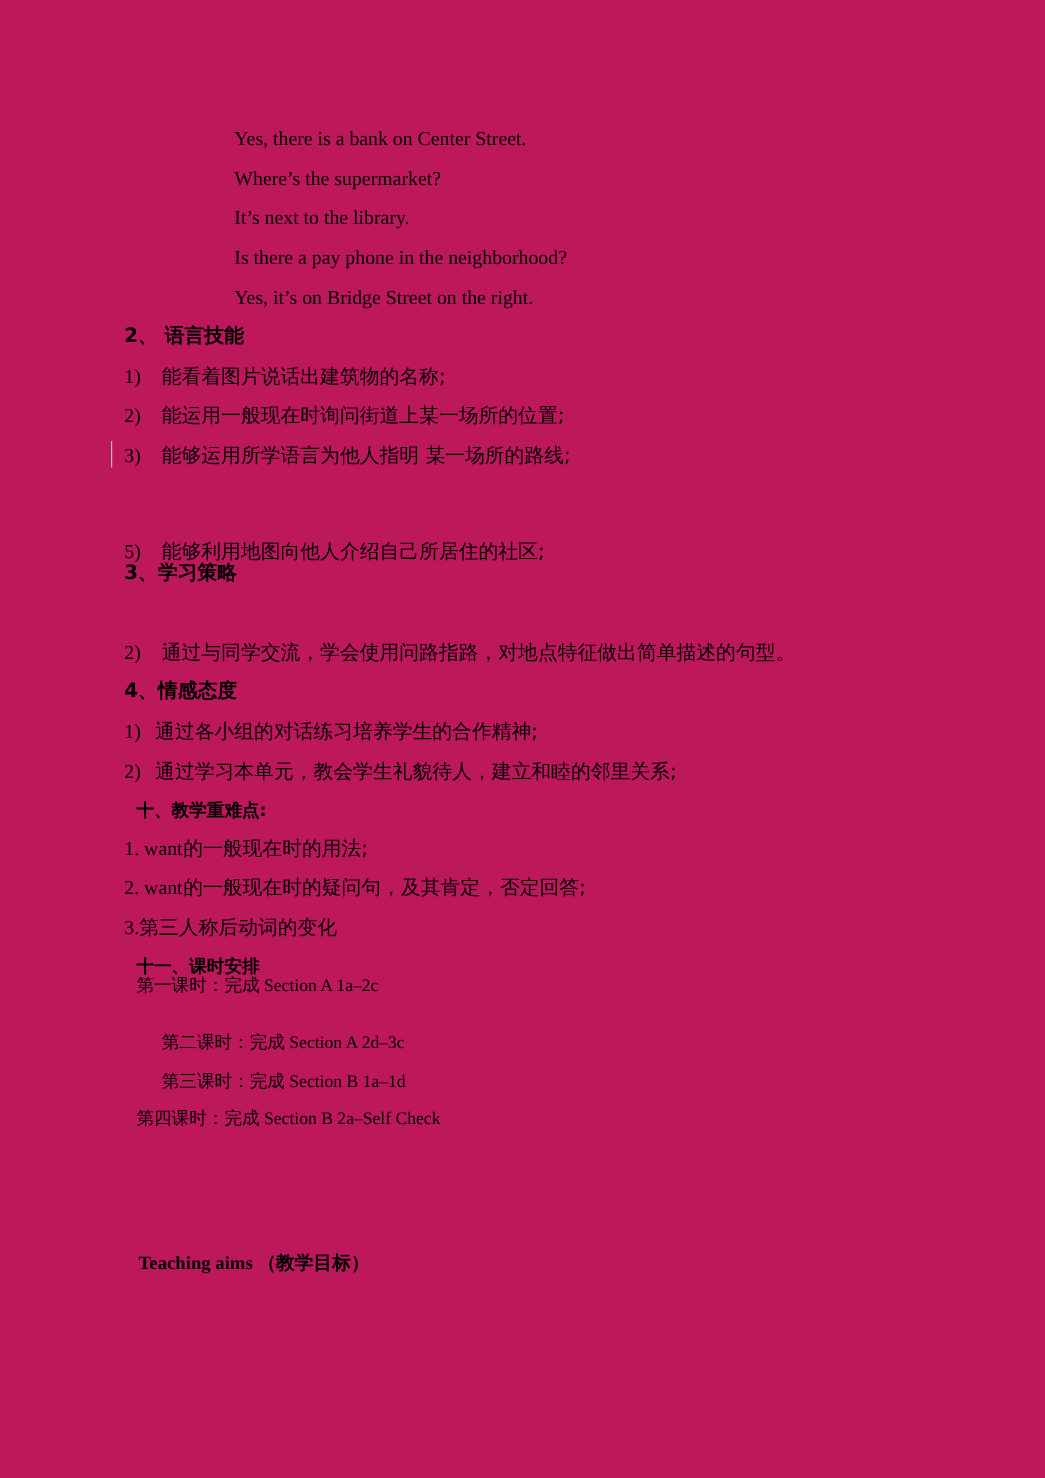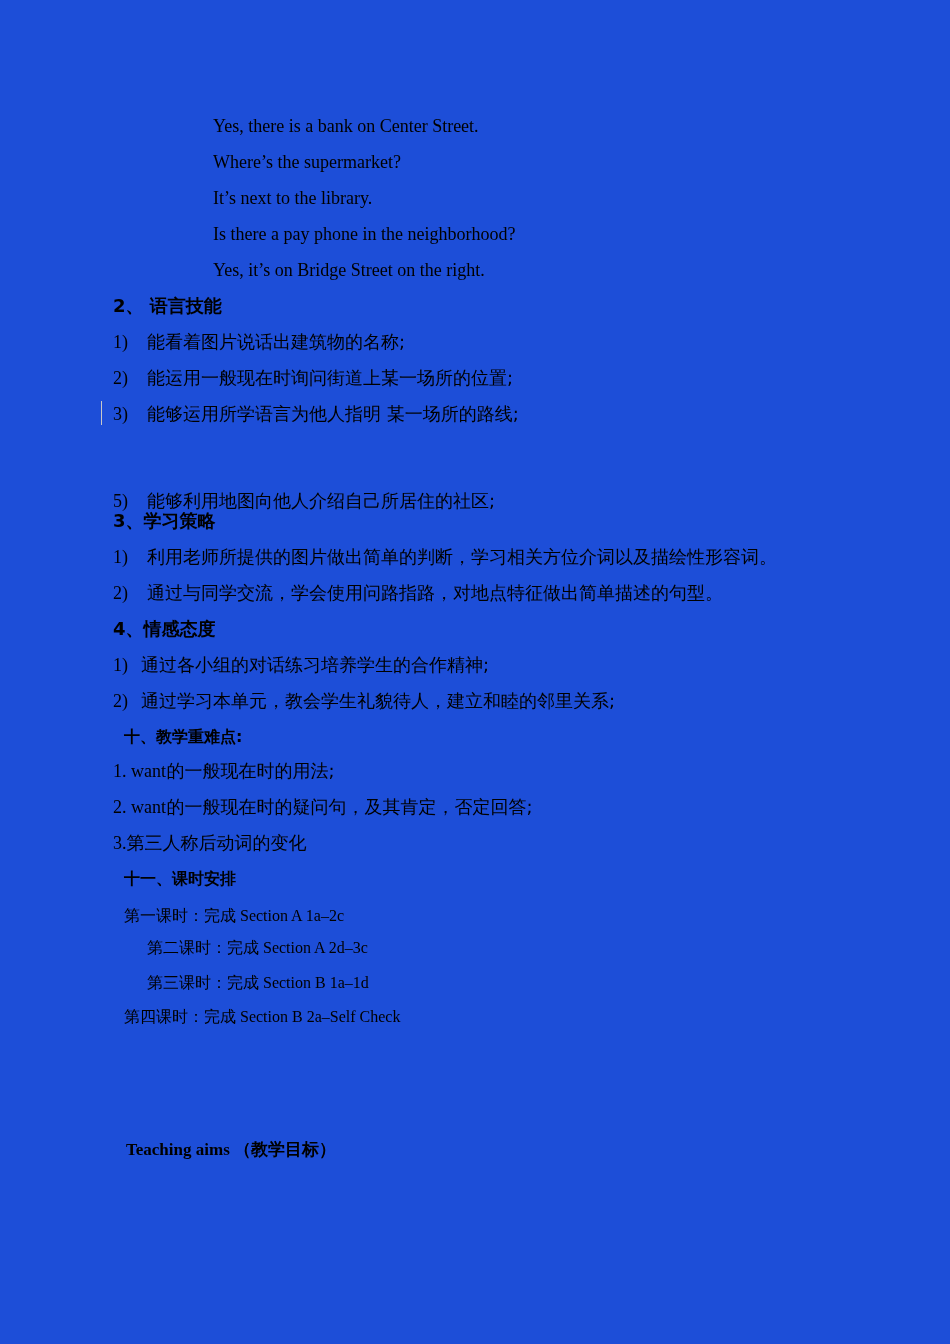--- a/index.html
+++ b/index.html
@@ -1,17 +1,17 @@
 <!DOCTYPE html>
 <html><head>
 <meta charset="utf-8">
 <style>
   html, body { margin:0; padding:0; background:#ffffff; }
   body { width:950px; height:1344px; position:relative; overflow:hidden; color:#000; }
-  .page { position:absolute; left:0; top:0; width:950px; height:1344px; background:#1d4ed8; }
+  .page { position:absolute; left:0; top:0; width:950px; height:1344px; background:#be185d; }
   .line { position:absolute; white-space:nowrap; font-size:18px; line-height:22px; }
   .serif { font-family: "Liberation Serif", "DejaVu Serif", serif; }
   .sans { font-family: "DejaVu Sans", "Liberation Sans", sans-serif; }
   .bold { font-weight:bold; }
   .en { font-family: "Liberation Serif", "DejaVu Serif", serif; }
   .zh { font-family: "DejaVu Sans", "Liberation Sans", sans-serif; }
   .dialog { left:213px; font-size:18px; }
   .h2 { left:113px; font-size:18px; font-weight:bold; }
   .item { left:113px; font-size:18px; }
   .item .num { font-family: "Liberation Serif", serif; display:inline-block; }
@@ -42,23 +42,20 @@
   </div>
   <div class="cursor-mark"></div>
   <div class="line item" style="top:403px;">
     <span class="num w">3)</span><span class="zh">能够运用所学语言为他人指明 某一场所的路线;</span>
   </div>
   <div class="line item" style="top:490px;">
     <span class="num w">5)</span><span class="zh">能够利用地图向他人介绍自己所居住的社区;</span>
   </div>
 
   <div class="line h2 sans" style="top:510px;">3、学习策略</div>
-  <div class="line item" style="top:546px;">
-    <span class="num w">1)</span><span class="zh">利用老师所提供的图片做出简单的判断，学习相关方位介词以及描绘性形容词。</span>
-  </div>
   <div class="line item" style="top:582px;">
     <span class="num w">2)</span><span class="zh">通过与同学交流，学会使用问路指路，对地点特征做出简单描述的句型。</span>
   </div>
 
   <div class="line h2 sans" style="top:618px;">4、情感态度</div>
   <div class="line item" style="top:654px;">
     <span class="num" style="width:28px;">1)</span><span class="zh">通过各小组的对话练习培养学生的合作精神;</span>
   </div>
   <div class="line item" style="top:690px;">
     <span class="num" style="width:28px;">2)</span><span class="zh">通过学习本单元，教会学生礼貌待人，建立和睦的邻里关系;</span>
@@ -73,21 +70,21 @@
   <div class="line item" style="top:796px;">
     <span class="en">2.</span>
     <span class="en">want</span>
     <span class="zh" style="margin-left:-4px;">的一般现在时的疑问句，及其肯定，否定回答;</span>
   </div>
   <div class="line item" style="top:832px;">
     <span class="en">3.</span><span class="zh">第三人称后动词的变化</span>
   </div>
 
   <div class="line subhead sans" style="top:868px;">十一、课时安排</div>
-  <div class="line sched" style="top:905px; left:124px;">
+  <div class="line sched" style="top:885px; left:124px;">
     <span class="zh">第一课时：完成</span>
     <span class="en">Section A 1a–2c</span>
   </div>
   <div class="line sched" style="top:937px; left:147px;">
     <span class="zh">第二课时：完成</span>
     <span class="en">Section A 2d–3c</span>
   </div>
   <div class="line sched" style="top:972px; left:147px;">
     <span class="zh">第三课时：完成</span>
     <span class="en">Section B 1a–1d</span>

